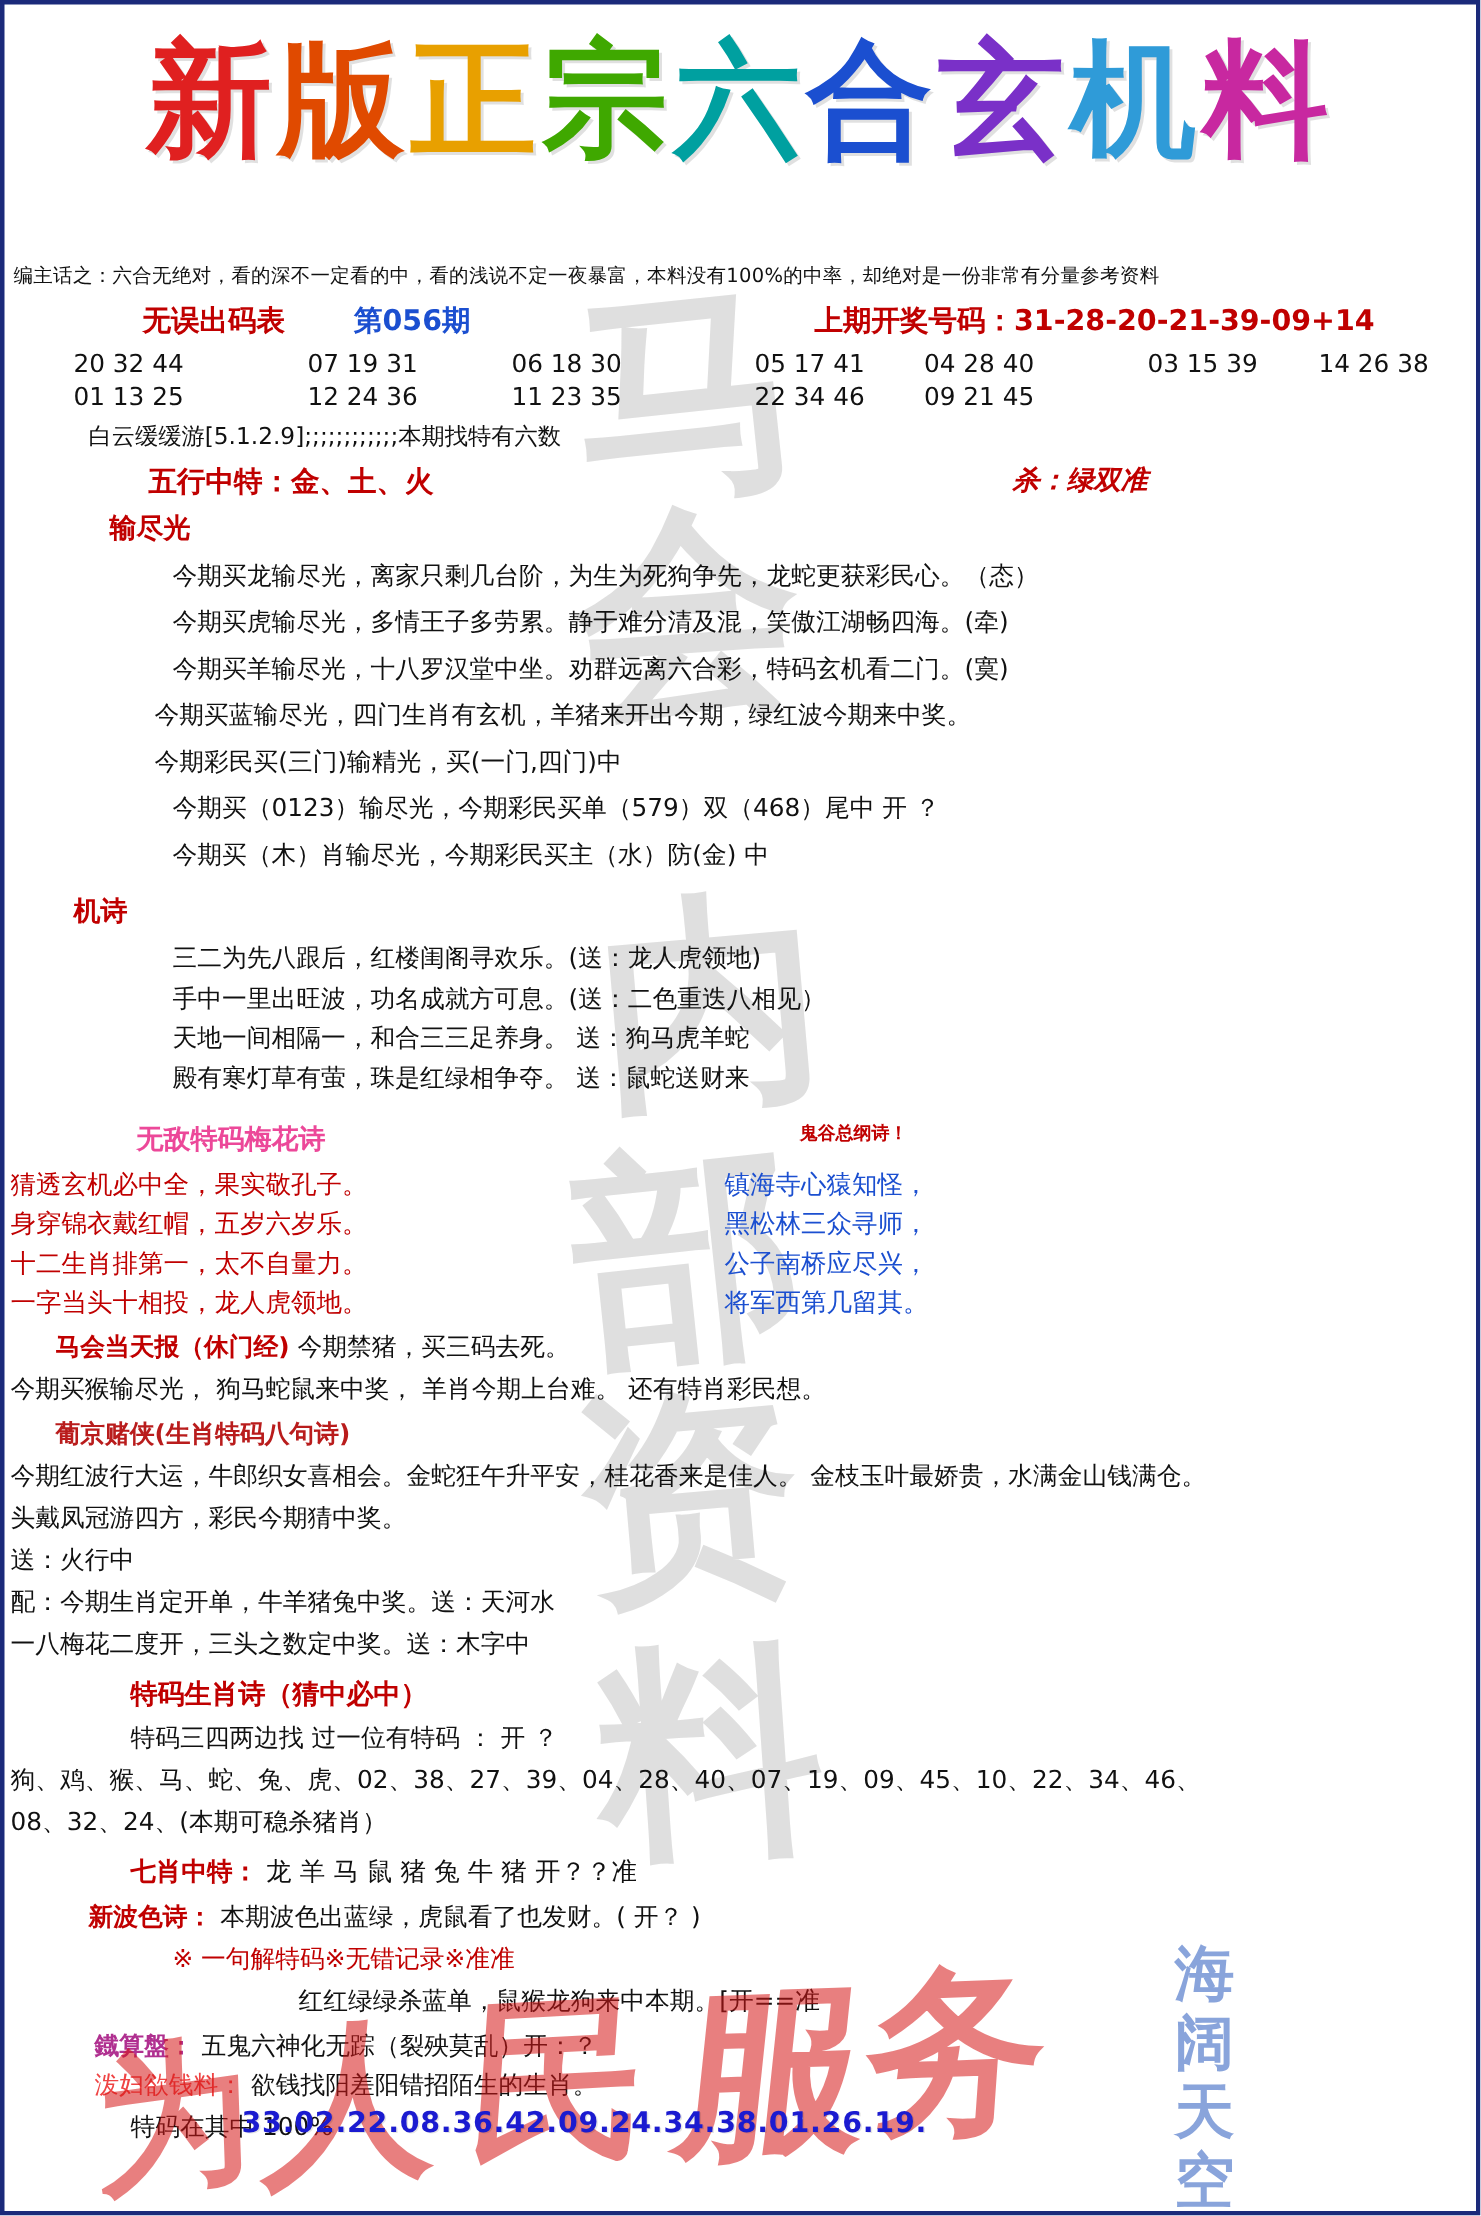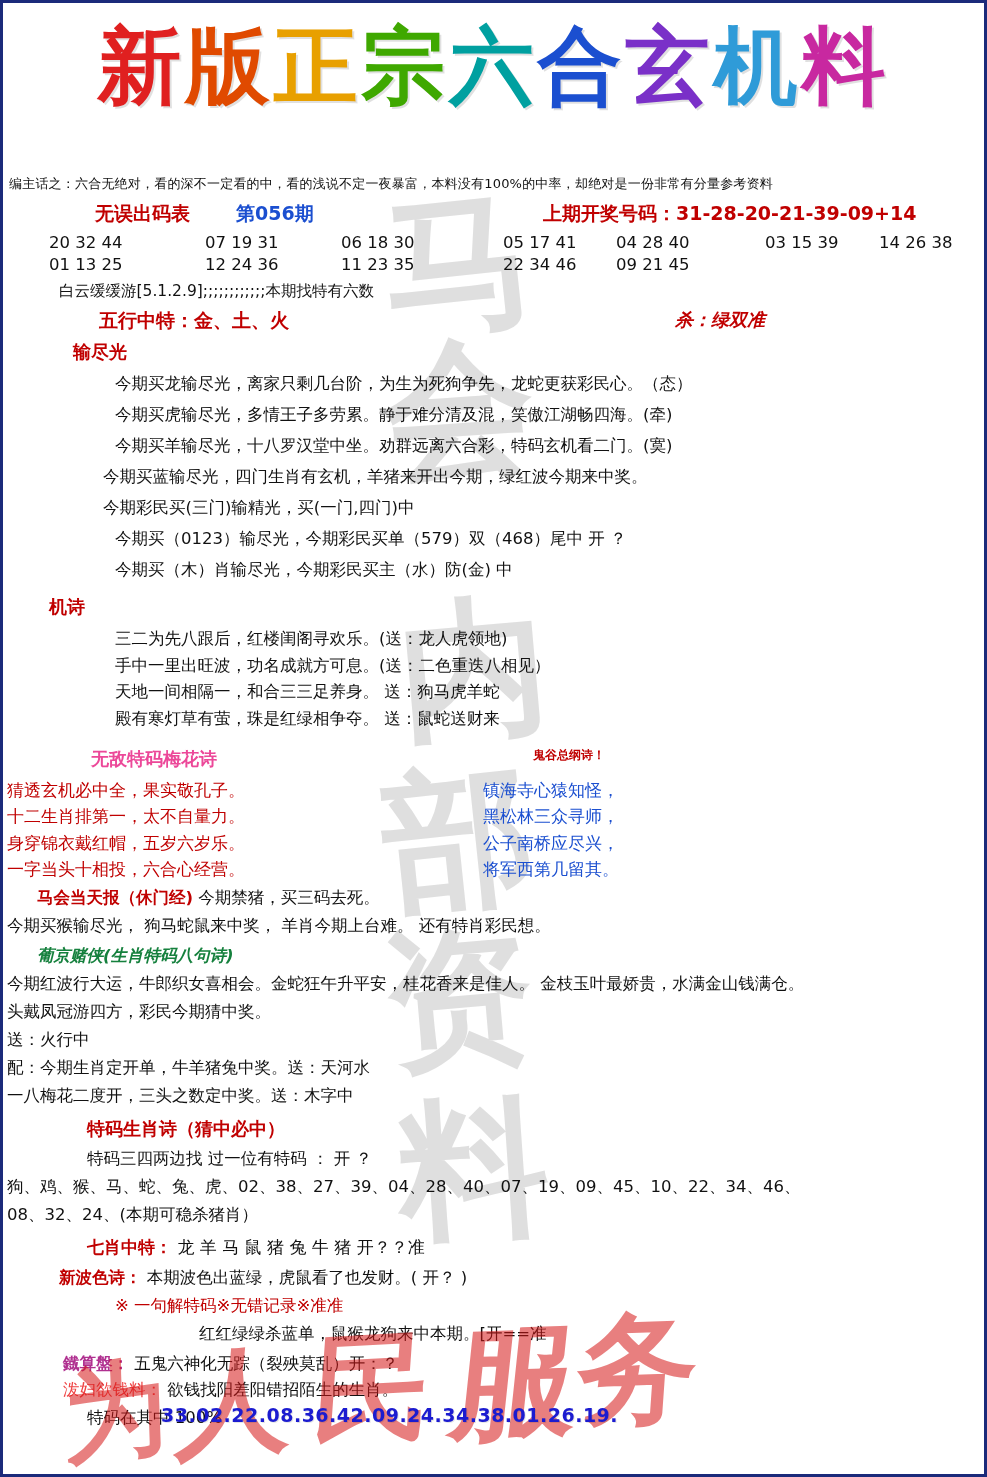--- a/index.html
+++ b/index.html
@@ -112,21 +112,21 @@
   .two-head .lh{position:absolute;left:88px;color:#ec4899;font-size:18px;font-weight:bold;}
   .two-head .rh{position:absolute;left:530px;color:#c00000;font-size:12px;font-weight:bold;}
   .two-col{position:relative;margin-top:6px;height:104px;}
   .two-col .lcol{position:absolute;left:4px;top:0;color:#c00000;font-size:17px;line-height:1.55;}
   .two-col .rcol{position:absolute;left:480px;top:0;color:#1b4fd0;font-size:17px;line-height:1.55;}
 
   .mahui{margin-top:6px;padding-left:34px;font-size:16.5px;}
   .mahui .h{color:#c00000;font-weight:bold;}
   .line-plain{margin-top:6px;padding-left:4px;font-size:16.5px;}
   .pujing{margin-top:8px;padding-left:34px;font-size:16.5px;}
-  .pujing .h{color:#15803d;font-weight:bold;font-style:italic;}
+  .pujing .h{color:#b91c1c;font-weight:bold;}
   .tm-h{margin-top:10px;padding-left:84px;color:#c00000;font-size:18px;font-weight:bold;}
   .tm-l{margin-top:7px;padding-left:84px;font-size:16.5px;}
   .nums-run{margin-top:6px;padding-left:4px;font-size:16.5px;}
   .qixiao{margin-top:10px;padding-left:84px;font-size:17px;}
   .qixiao .h{color:#c00000;font-weight:bold;}
   .xinbo{margin-top:8px;padding-left:56px;font-size:16.5px;}
   .xinbo .h{color:#c00000;font-weight:bold;}
   .star{margin-top:6px;padding-left:112px;font-size:16.5px;color:#c00000;}
   .redline{margin-top:6px;padding-left:196px;font-size:16.5px;}
   .tiesuan{margin-top:8px;padding-left:60px;font-size:16.5px;}
@@ -210,23 +210,23 @@
       <div>殿有寒灯草有萤，珠是红绿相争夺。 送：鼠蛇送财来</div>
     </div>
 
     <div class="row two-head">
       <div class="lh">无敌特码梅花诗</div>
       <div class="rh">鬼谷总纲诗！</div>
     </div>
     <div class="two-col">
       <div class="lcol">
         <div>猜透玄机必中全，果实敬孔子。</div>
+        <div>身穿锦衣戴红帽，五岁六岁乐。</div>
         <div>十二生肖排第一，太不自量力。</div>
-        <div>身穿锦衣戴红帽，五岁六岁乐。</div>
-        <div>一字当头十相投，六合心经营。</div>
+        <div>一字当头十相投，龙人虎领地。</div>
       </div>
       <div class="rcol">
         <div>镇海寺心猿知怪，</div>
         <div>黑松林三众寻师，</div>
         <div>公子南桥应尽兴，</div>
         <div>将军西第几留其。</div>
       </div>
     </div>
 
     <div class="mahui">
@@ -276,17 +276,18 @@
     </div>
 
     <div class="tm100">特码在其中 100%</div>
   </div>
 
   <div class="wm-red wmr-1">为</div>
   <div class="wm-red wmr-2">人</div>
   <div class="wm-red wmr-3">民</div>
   <div class="wm-red wmr-4">服</div>
   <div class="wm-red wmr-5">务</div>
+  <div class="wm-blue">海阔天空</div>
 
   <div class="bignums">
     <div>33.02.22.08.36.42.09.24.34.38.01.26.19.</div>
   </div>
 </div>
 
 </body></html>

